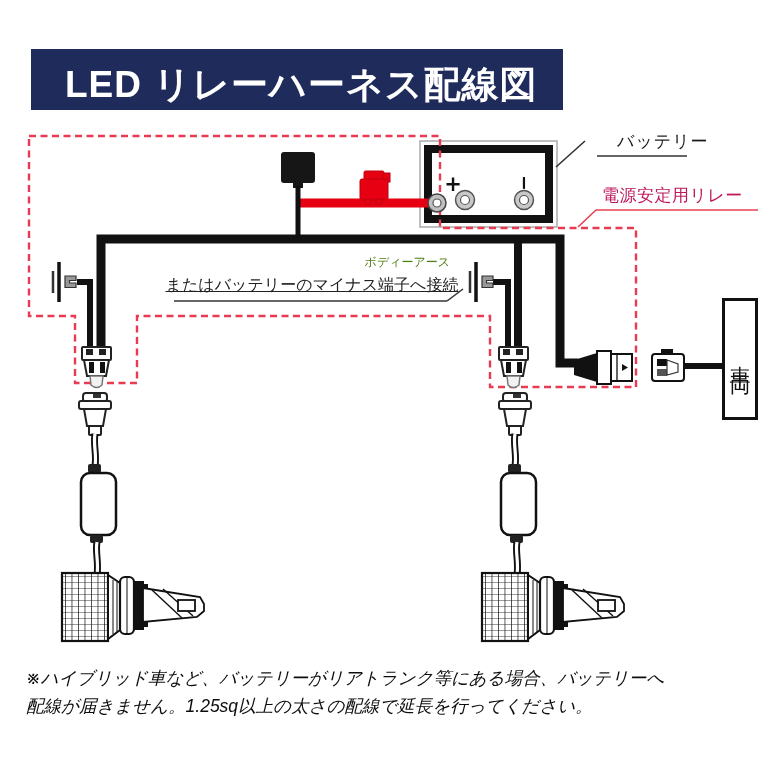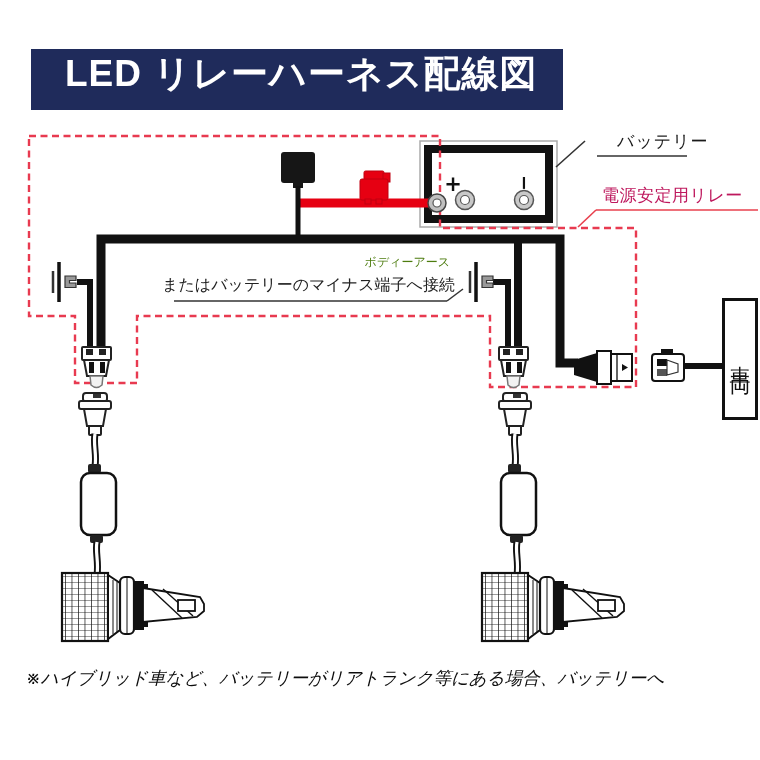--- a/index.html
+++ b/index.html
@@ -1,27 +1,27 @@
 <!DOCTYPE html>
 <html><head>
 <meta charset="utf-8">
 <style>
   html,body{margin:0;padding:0;background:#fff;}
   body{width:760px;height:760px;position:relative;overflow:hidden;
        font-family:"Liberation Sans","DejaVu Sans",sans-serif;color:#111;}
   .abs{position:absolute;}
   #header-banner{left:31px;top:49px;width:532px;height:61px;background:#1f2b5b;
-       display:flex;align-items:flex-start;}
+       display:flex;align-items:flex-end;}
   #header-banner .title{color:#fff;font-size:37px;font-weight:bold;padding-left:34px;
        letter-spacing:1px;white-space:nowrap;}
   .lbl{white-space:nowrap;}
   #battery-label{left:597px;top:130px;font-size:17px;color:#1a1a1a;letter-spacing:1px;margin-left:20px;}
   #relay-label{left:602px;top:184px;font-size:17px;color:#be185d;letter-spacing:0.5px;}
   #ground-label-1{left:174px;top:254px;width:276px;text-align:right;font-size:12px;color:#4d7c0f;}
-  #ground-label-2{left:162px;top:275px;width:300px;text-align:left;font-size:16px;color:#222;}
+  #ground-label-2{left:162px;top:275px;width:300px;text-align:center;font-size:16px;color:#222;text-decoration:underline;}
   #vehicle-box{left:722px;top:298px;width:36px;height:122px;border:3px solid #111;
        box-sizing:border-box;display:flex;align-items:center;justify-content:center;background:#fff;}
   #vehicle-box .vtxt{writing-mode:vertical-rl;font-size:21px;letter-spacing:10px;color:#111;}
   #footer-note{left:26px;top:664px;width:714px;font-size:17.5px;line-height:1.6;color:#0d0d0d;font-style:italic;}
   svg{position:absolute;left:0;top:0;}
 </style>
 </head>
 <body>
 
 <div id="header-banner" class="abs">
@@ -169,13 +169,14 @@
 <div id="battery-label" class="abs lbl">バッテリー</div>
 <div id="relay-label" class="abs lbl">電源安定用リレー</div>
 <div id="ground-label-1" class="abs lbl">ボディーアース</div>
 <div id="ground-label-2" class="abs lbl">またはバッテリーのマイナス端子へ接続</div>
 <div id="vehicle-box" class="abs">
   <span class="vtxt">車両</span>
 </div>
 
 <div id="footer-note" class="abs">
   <div>※ハイブリッド車など、バッテリーがリアトランク等にある場合、バッテリーへ</div>
+  <div>配線が届きません。1.25sq以上の太さの配線で延長を行ってください。</div>
 </div>
 
 </body></html>

